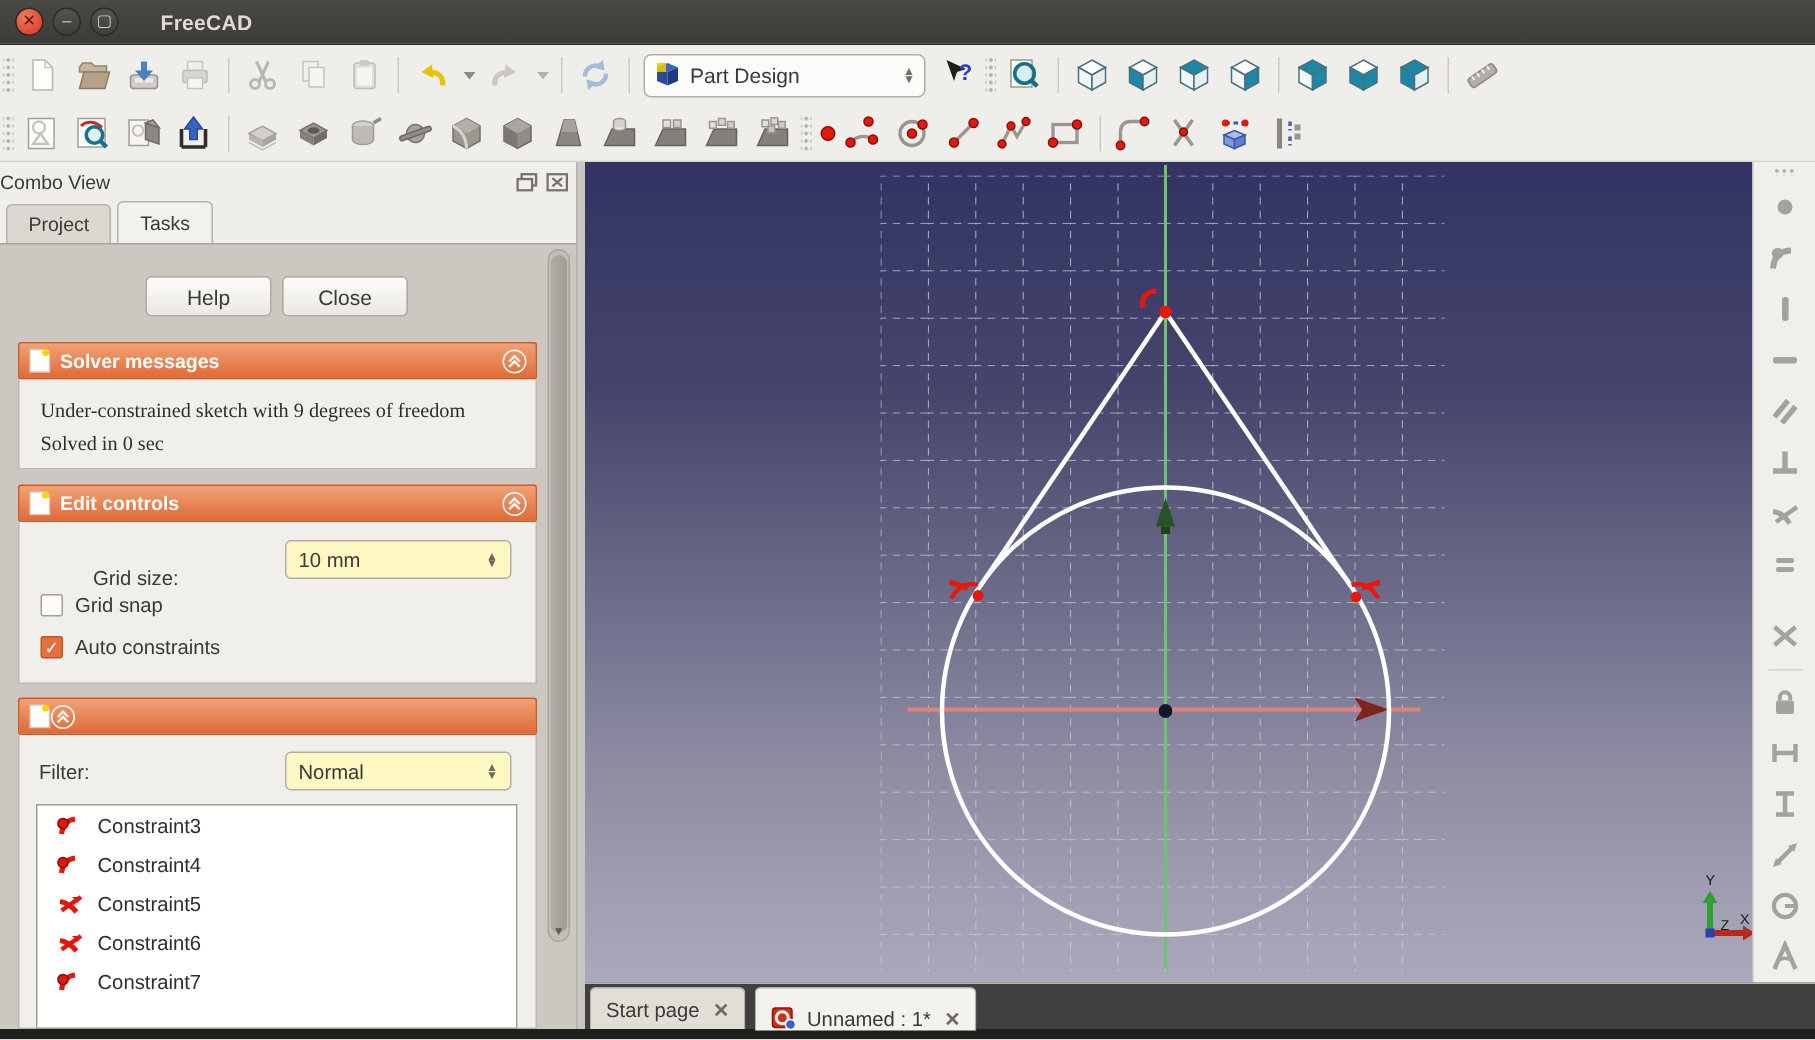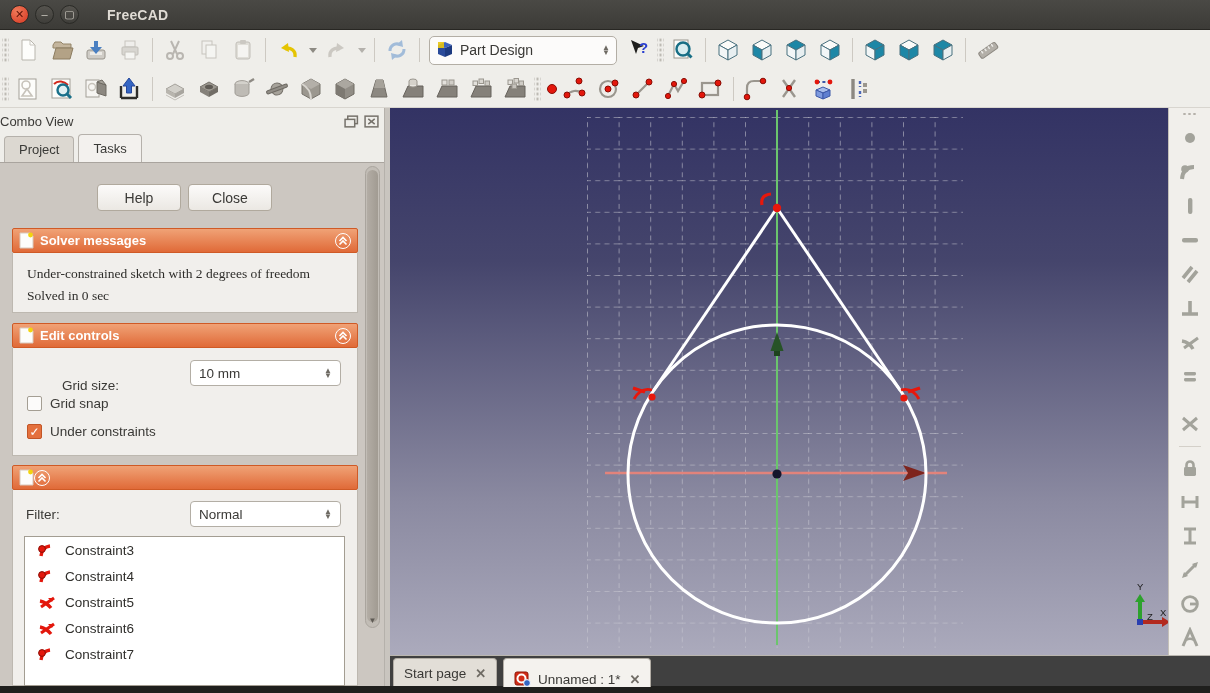--- a/index.html
+++ b/index.html
@@ -51,21 +51,21 @@
   .section-header { position:absolute; left:12px; width:346px; height:25px; border-radius:2px;
     background:linear-gradient(#f0a276,#e06a38); border:1px solid #cf5a26;
     display:flex; align-items:center; }
   .section-title { color:#fff; font-weight:bold; font-size:13px; margin-left:6px; flex:1; }
   .collapse-btn { width:16px; height:16px; border:1.5px solid #fff; border-radius:50%; margin-right:6px;
     display:flex; align-items:center; justify-content:center; }
   .section-body { position:absolute; left:12px; width:346px; background:#f1efec; border:1px solid #bdb8b0; border-top:none; }
   .serif-msg { font-family:"Liberation Serif",serif; font-size:13.5px; color:#2e2d2a; position:absolute; left:14px; }
 
   .field-label { position:absolute; font-size:13.5px; color:#3a3936; }
-  .spinbox { position:absolute; width:151px; height:26px; background:#ffffff; border:1px solid #b3aea5; border-radius:4px;
+  .spinbox { position:absolute; width:151px; height:26px; background:#fef9c3; border:1px solid #b3aea5; border-radius:4px;
     display:flex; align-items:center; padding:0 8px; }
   .spinbox .val { font-size:13.5px; color:#3a3936; flex:1; }
   .checkbox { position:absolute; width:15px; height:15px; border:1px solid #a49e93; border-radius:2px; background:#fcfbfa;
     display:flex; align-items:center; justify-content:center; font-size:12px; color:#fff; }
   .checkbox.checked { background:#e4703d; border-color:#c25526; }
   .listbox { position:absolute; left:24px; width:321px; background:#ffffff; border:1px solid #a39d92; }
   .citem { height:26px; display:flex; align-items:center; padding-left:12px; }
   .citem .clabel { font-size:13.5px; color:#2f2e2b; margin-left:8px; }
 
   .vscroll { position:absolute; right:4px; top:58px; width:15px; height:462px; background:#c2bdb6; border:1px solid #aaa59e; border-radius:8px; }
@@ -493,21 +493,21 @@
           <circle cx="11.5" cy="3" r="2.4" fill="#f2d410"></circle>
         </svg>
       <span class="section-title">Solver messages</span>
       <span class="collapse-btn">
           <svg width="10" height="10" viewBox="0 0 10 10">
             <path d="M1.5 5L5 1.5 8.5 5M1.5 8.5L5 5l3.5 3.5" fill="none" stroke="#fff" stroke-width="1.6"></path>
           </svg>
         </span>
     </div>
     <div class="section-body" style="top:145px; height:60px;">
-      <div class="serif-msg" style="top:13px;">Under-constrained sketch with 2 degrees of freedom</div>
+      <div class="serif-msg" style="top:13px;">Under-constrained sketch with 9 degrees of freedom</div>
       <div class="serif-msg" style="top:35px;">Solved in 0 sec</div>
     </div>
 
     <div class="section-header" style="top:215px;">
       <svg width="15" height="17" style="margin-left:6px">
           <path d="M1 1h10l3 3v12H1z" fill="#fdfdfb" stroke="#d8c9bd"></path>
           <circle cx="11.5" cy="3" r="2.4" fill="#f2d410"></circle>
         </svg>
       <span class="section-title">Edit controls</span>
       <span class="collapse-btn">
@@ -521,21 +521,21 @@
     <div class="spinbox" style="left:190px; top:252px;">
       <span class="val">10 mm</span>
       <span class="spin-arrows">
           <span>▲</span>
           <span>▼</span>
         </span>
     </div>
     <div class="checkbox" style="left:27px; top:288px;"></div>
     <div class="field-label" style="left:50px; top:288px;">Grid snap</div>
     <div class="checkbox checked" style="left:27px; top:316px;">✓</div>
-    <div class="field-label" style="left:50px; top:316px;">Under constraints</div>
+    <div class="field-label" style="left:50px; top:316px;">Auto constraints</div>
 
     <div class="section-header" style="top:357px;">
       <svg width="15" height="17" style="margin-left:6px">
           <path d="M1 1h10l3 3v12H1z" fill="#fdfdfb" stroke="#d8c9bd"></path>
           <circle cx="11.5" cy="3" r="2.4" fill="#f2d410"></circle>
         </svg>
       <span class="collapse-btn">
           <svg width="10" height="10" viewBox="0 0 10 10">
             <path d="M1.5 5L5 1.5 8.5 5M1.5 8.5L5 5l3.5 3.5" fill="none" stroke="#fff" stroke-width="1.6"></path>
           </svg>

